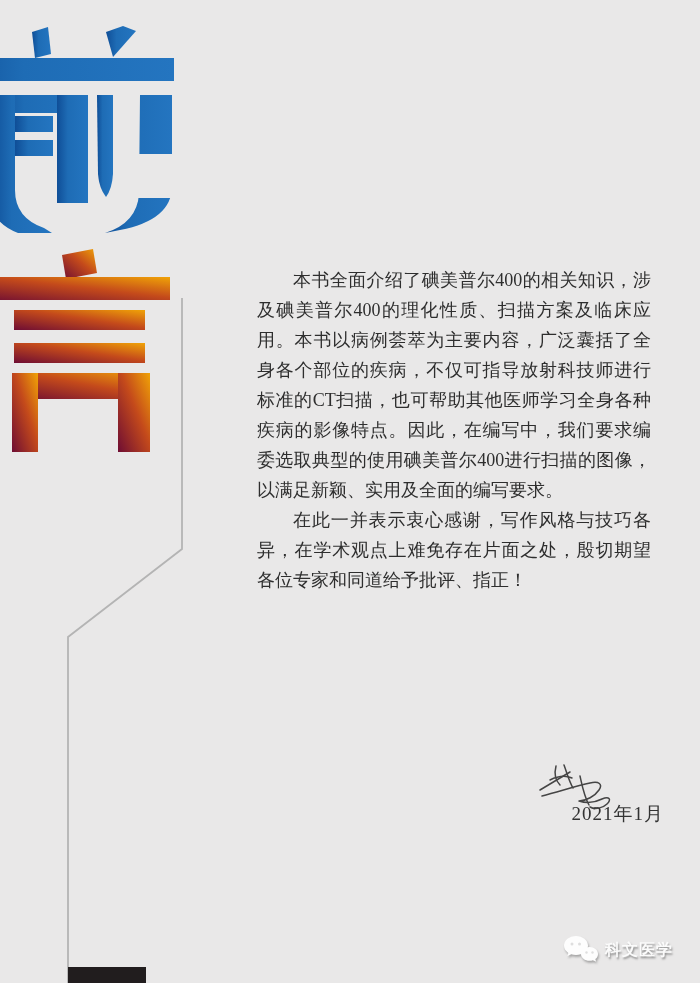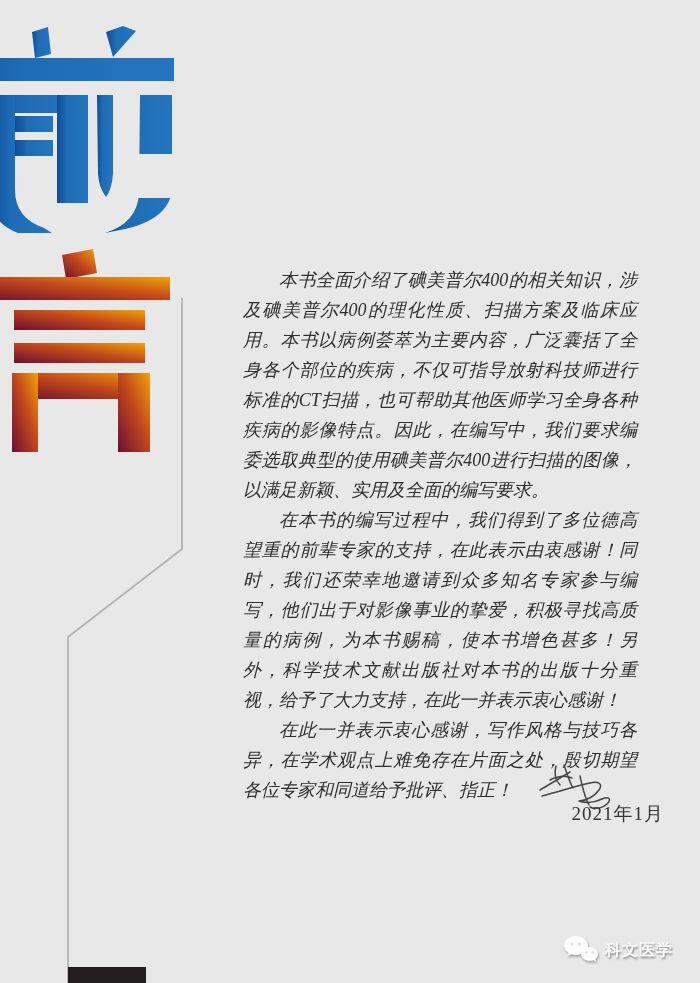--- a/index.html
+++ b/index.html
@@ -22,23 +22,23 @@
   .foreword{
     left:121px;top:155px;width:200px;height:42px;
     font:italic 31px "Liberation Serif","DejaVu Serif",serif;
     letter-spacing:.5px;
     background:linear-gradient(90deg,#7e2430 0%,#a93427 14%,#c85a1a 30%,#e0920f 46%,#9e9368 60%,#8a8f92 70%,#5f7ba8 83%,#3a66ad 100%);
     -webkit-background-clip:text;background-clip:text;
     color:transparent;-webkit-text-fill-color:transparent;
   }
   
   .bodytext{
-    left:243px;top:265px;width:394px;
+    left:257px;top:265px;width:394px;
     font-size:18px;line-height:30px;color:#2e2e2e;
-    text-align:justify;text-align-last:left;font-style:italic;
+    text-align:justify;text-align-last:left;
   }
   .bodytext p{margin:0;text-indent:2em;}
   
   .signature{left:534px;top:760px;width:92px;height:56px;}
   .date{
     left:498px;top:801px;width:166px;
     text-align:right;font-size:19px;color:#333;letter-spacing:1px;
   }
   
   .watermark{
@@ -106,21 +106,20 @@
 
     <rect x="190" y="130" width="42" height="44" fill="#e9e8e8"></rect>
   </svg>
 
   <span class="sr">前</span>
   <span class="sr">言</span>
 
 
   <div class="abs bodytext">
     <p>本书全面介绍了碘美普尔400的相关知识，涉及碘美普尔400的理化性质、扫描方案及临床应用。本书以病例荟萃为主要内容，广泛囊括了全身各个部位的疾病，不仅可指导放射科技师进行标准的CT扫描，也可帮助其他医师学习全身各种疾病的影像特点。因此，在编写中，我们要求编委选取典型的使用碘美普尔400进行扫描的图像，以满足新颖、实用及全面的编写要求。</p>
-    <p>在本书的编写过程中，我们得到了多位德高望重的前辈专家的支持，在此表示由衷感谢！同时，我们还荣幸地邀请到众多知名专家参与编写，他们出于对影像事业的挚爱，积极寻找高质量的病例，为本书赐稿，使本书增色甚多！另外，科学技术文献出版社对本书的出版十分重视，给予了大力支持，在此一并表示衷心感谢！</p>
     <p>在此一并表示衷心感谢，写作风格与技巧各异，在学术观点上难免存在片面之处，殷切期望各位专家和同道给予批评、指正！</p>
   </div>
 
   <svg class="abs signature" viewBox="0 0 92 56" xmlns="http://www.w3.org/2000/svg">
     <g fill="none" stroke="#454545" stroke-width="1.5" stroke-linecap="round" stroke-linejoin="round">
       <path d="M6,30 L36,12"></path>
       <path d="M22,6 C20,14 21,20 26,25"></path>
       <path d="M30,5 C33,13 35,21 39,28"></path>
       <path d="M16,20 C24,16 31,15 38,18"></path>
       <path d="M8,36 C24,32 42,26 56,23 C65,21 69,24 65,30 C61,36 52,41 45,41 C51,43 60,43 68,39 C75,36 78,39 73,44 C69,48 61,50 56,47"></path>

